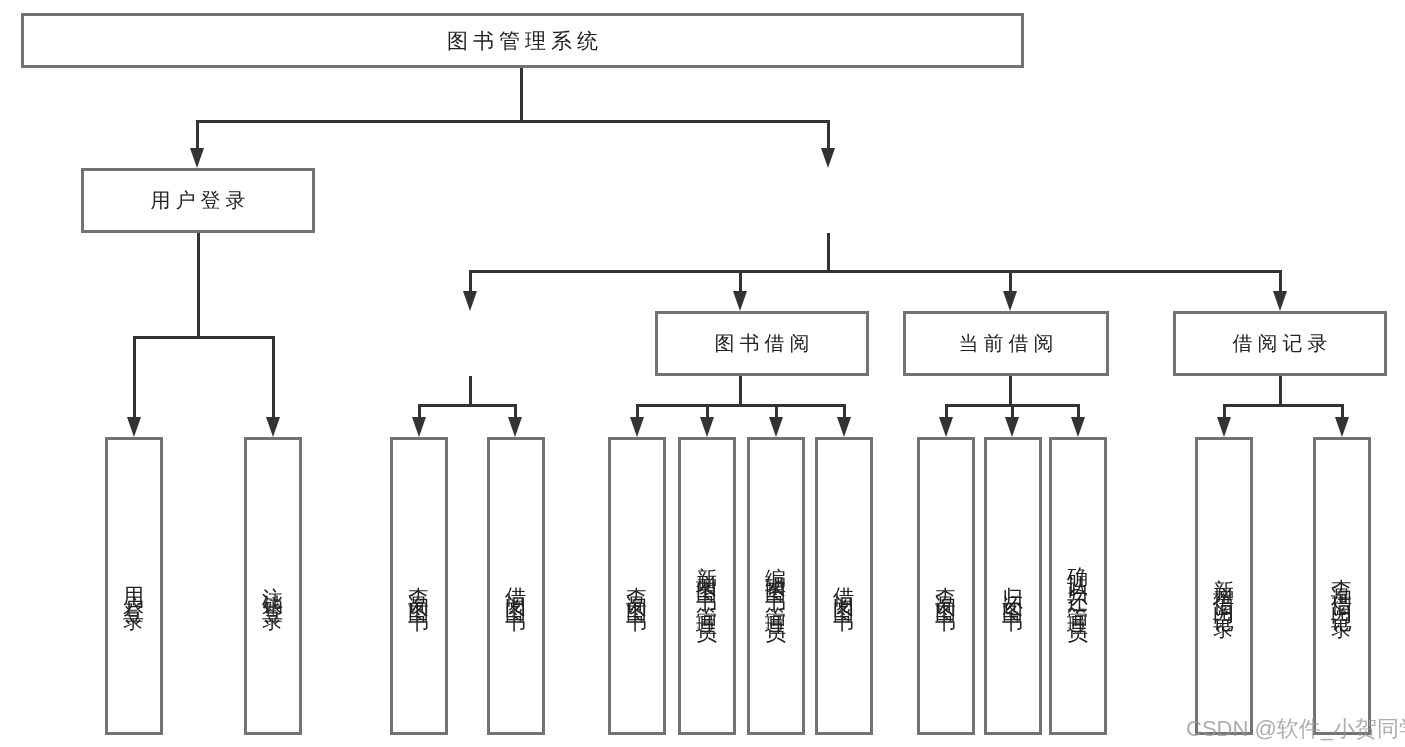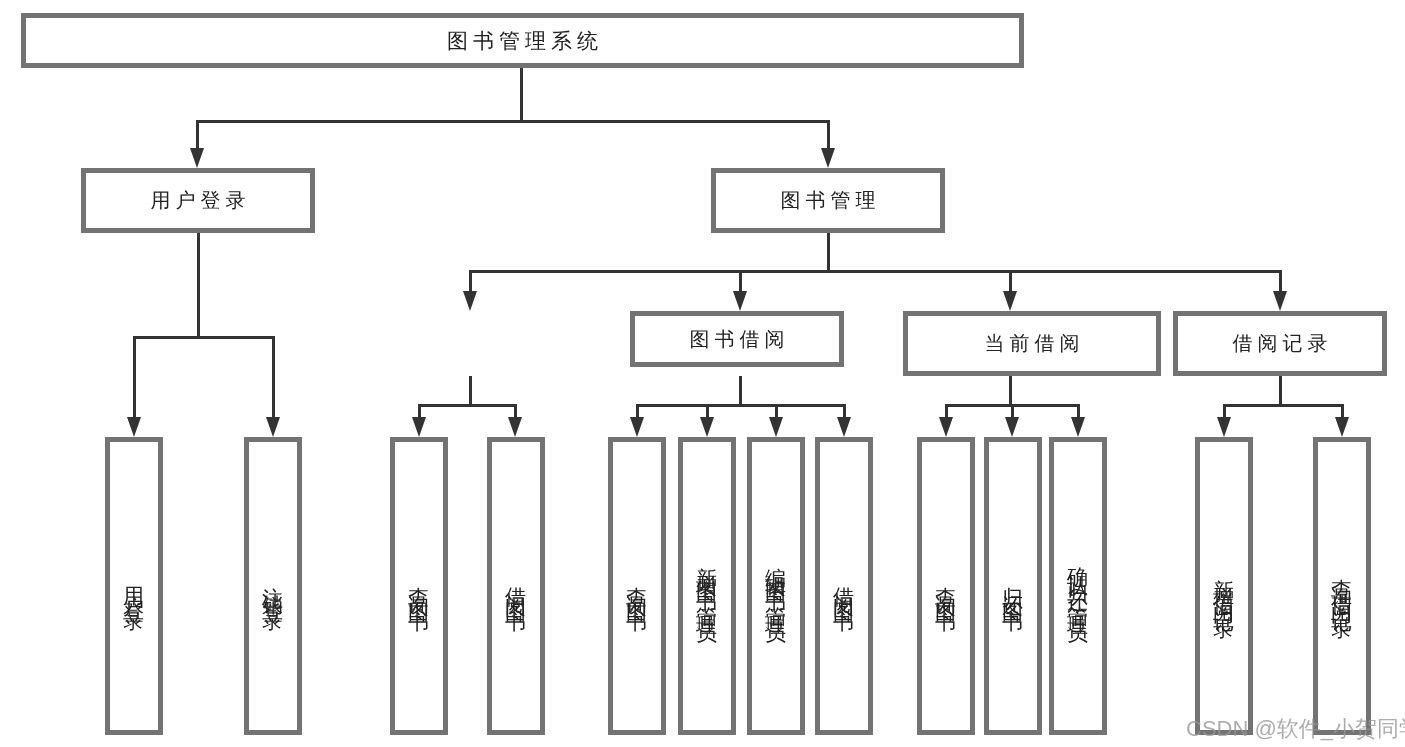--- a/index.html
+++ b/index.html
@@ -8,21 +8,21 @@
     font-family:"Liberation Sans", sans-serif; color:#222222; overflow:hidden;
   }
   
   .vl { position:absolute; width:3px; background:#333333; }
   .hl { position:absolute; height:3px; background:#333333; }
   
   .ah { position:absolute; width:0; height:0;
         border-left:7px solid transparent; border-right:7px solid transparent;
         border-top:20px solid #333333; }
   
-  .node { position:absolute; background:#ffffff; border:5px solid #737373;
+  .node { position:absolute; background:#ffffff; border:3px solid #737373;
           box-sizing:border-box; display:flex; align-items:center; justify-content:center; }
   .node.h  { font-size:20px; letter-spacing:5px; white-space:nowrap; }
   .node.h .lbl { text-indent:5px; }
   .node.root { font-size:21px; }
   .node.v  { width:58px; height:298px; }
   .vt { writing-mode:vertical-rl; text-orientation:mixed;
         font-size:21px; letter-spacing:8px; line-height:1; }
   .watermark { position:absolute; left:1186px; top:714px; z-index:10;
                font-size:22px; color:rgba(150,150,150,0.78); white-space:nowrap; }
 </style>
@@ -90,28 +90,25 @@
   <div class="vl" style="left:1341px;top:404px;height:16px"></div>
   <div class="ah" style="left:1335px;top:417px"></div>
 
   <div class="node h root" style="left:21px;top:13px;width:1003px;height:55px">
     <span class="lbl">图书管理系统</span>
   </div>
 
   <div class="node h" style="left:81px;top:168px;width:234px;height:65px">
     <span class="lbl">用户登录</span>
   </div>
-  <div class="node h" style="left:711px;top:168px;width:234px;height:65px">
-    <span class="lbl">图书管理</span>
-  </div>
 
-  <div class="node h" style="left:630px;top:311px;width:214px;height:56px">
+  <div class="node h" style="left:655px;top:311px;width:214px;height:65px">
     <span class="lbl">图书借阅</span>
   </div>
-  <div class="node h" style="left:903px;top:311px;width:258px;height:65px">
+  <div class="node h" style="left:903px;top:311px;width:206px;height:65px">
     <span class="lbl">当前借阅</span>
   </div>
   <div class="node h" style="left:1173px;top:311px;width:214px;height:65px">
     <span class="lbl">借阅记录</span>
   </div>
 
   <div class="node v" style="left:105px;top:437px">
     <span class="vt">用户登录</span>
   </div>
   <div class="node v" style="left:244px;top:437px">

